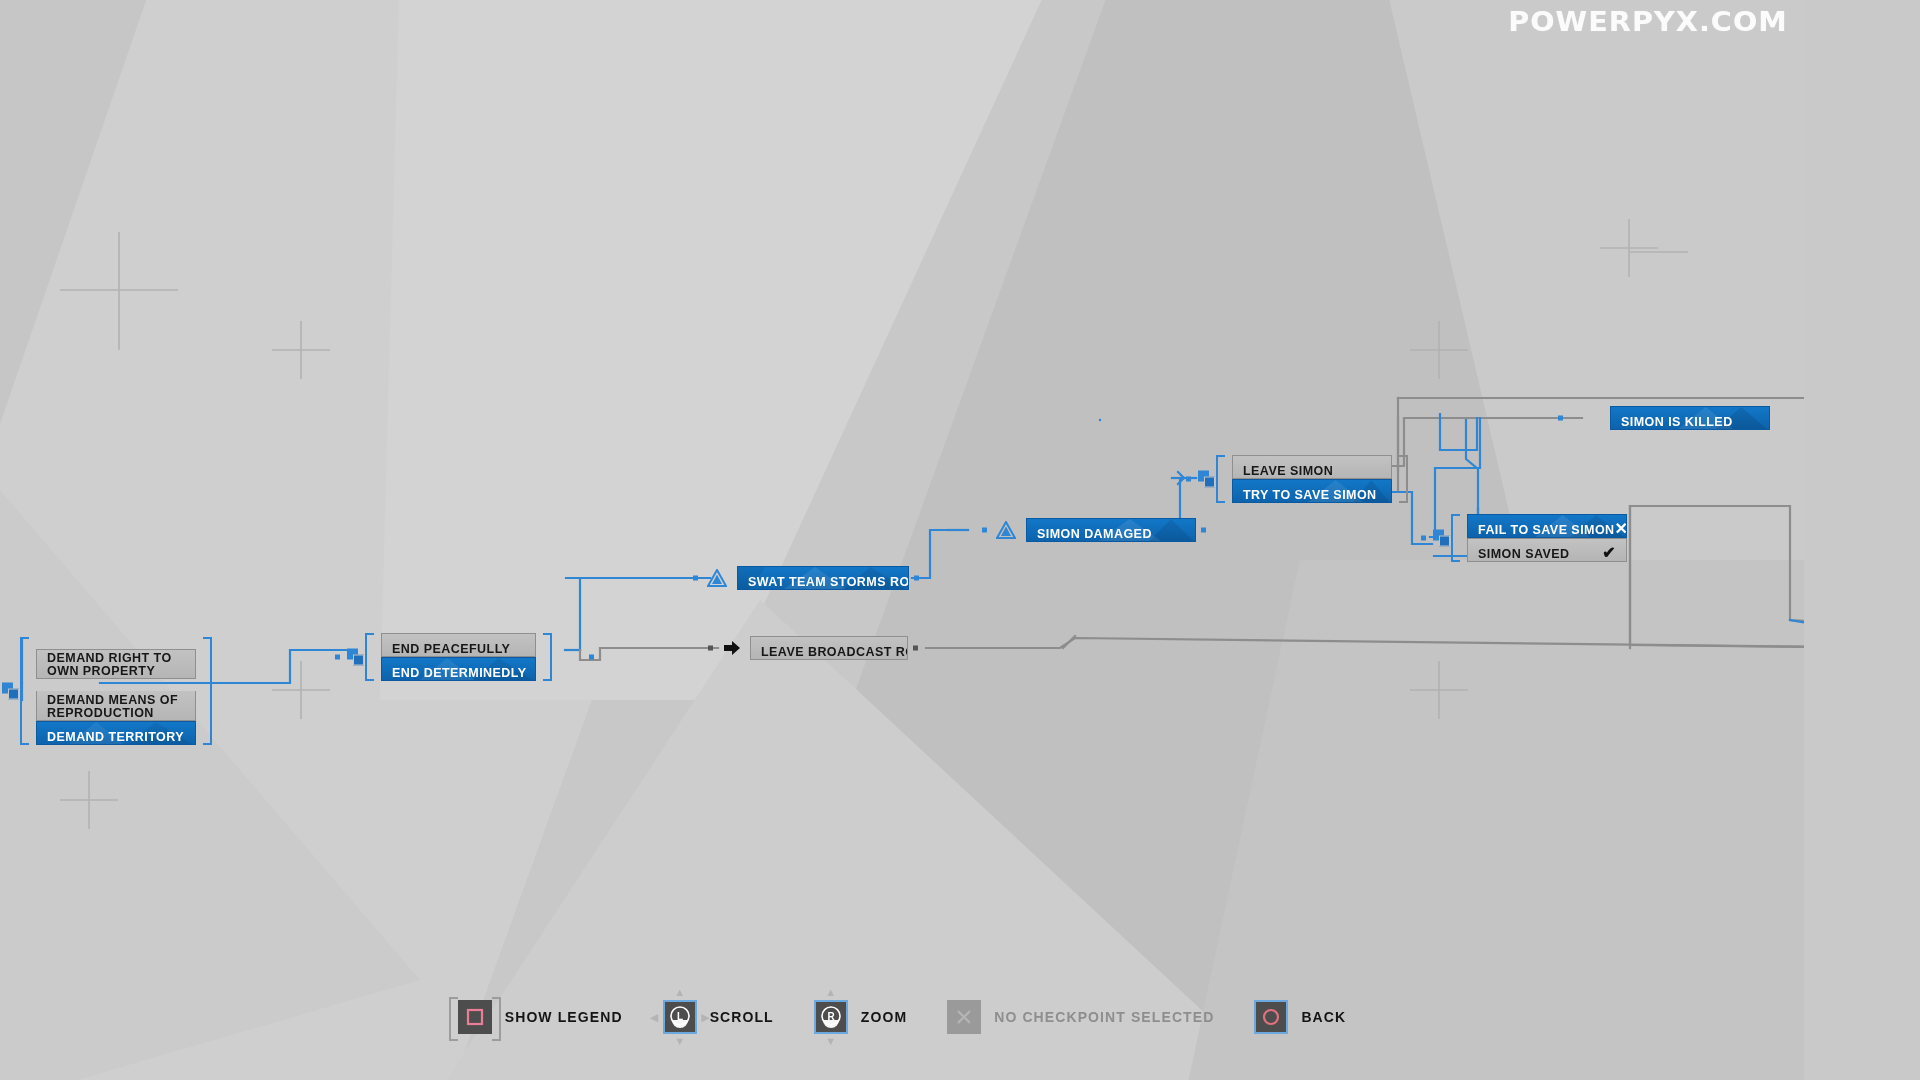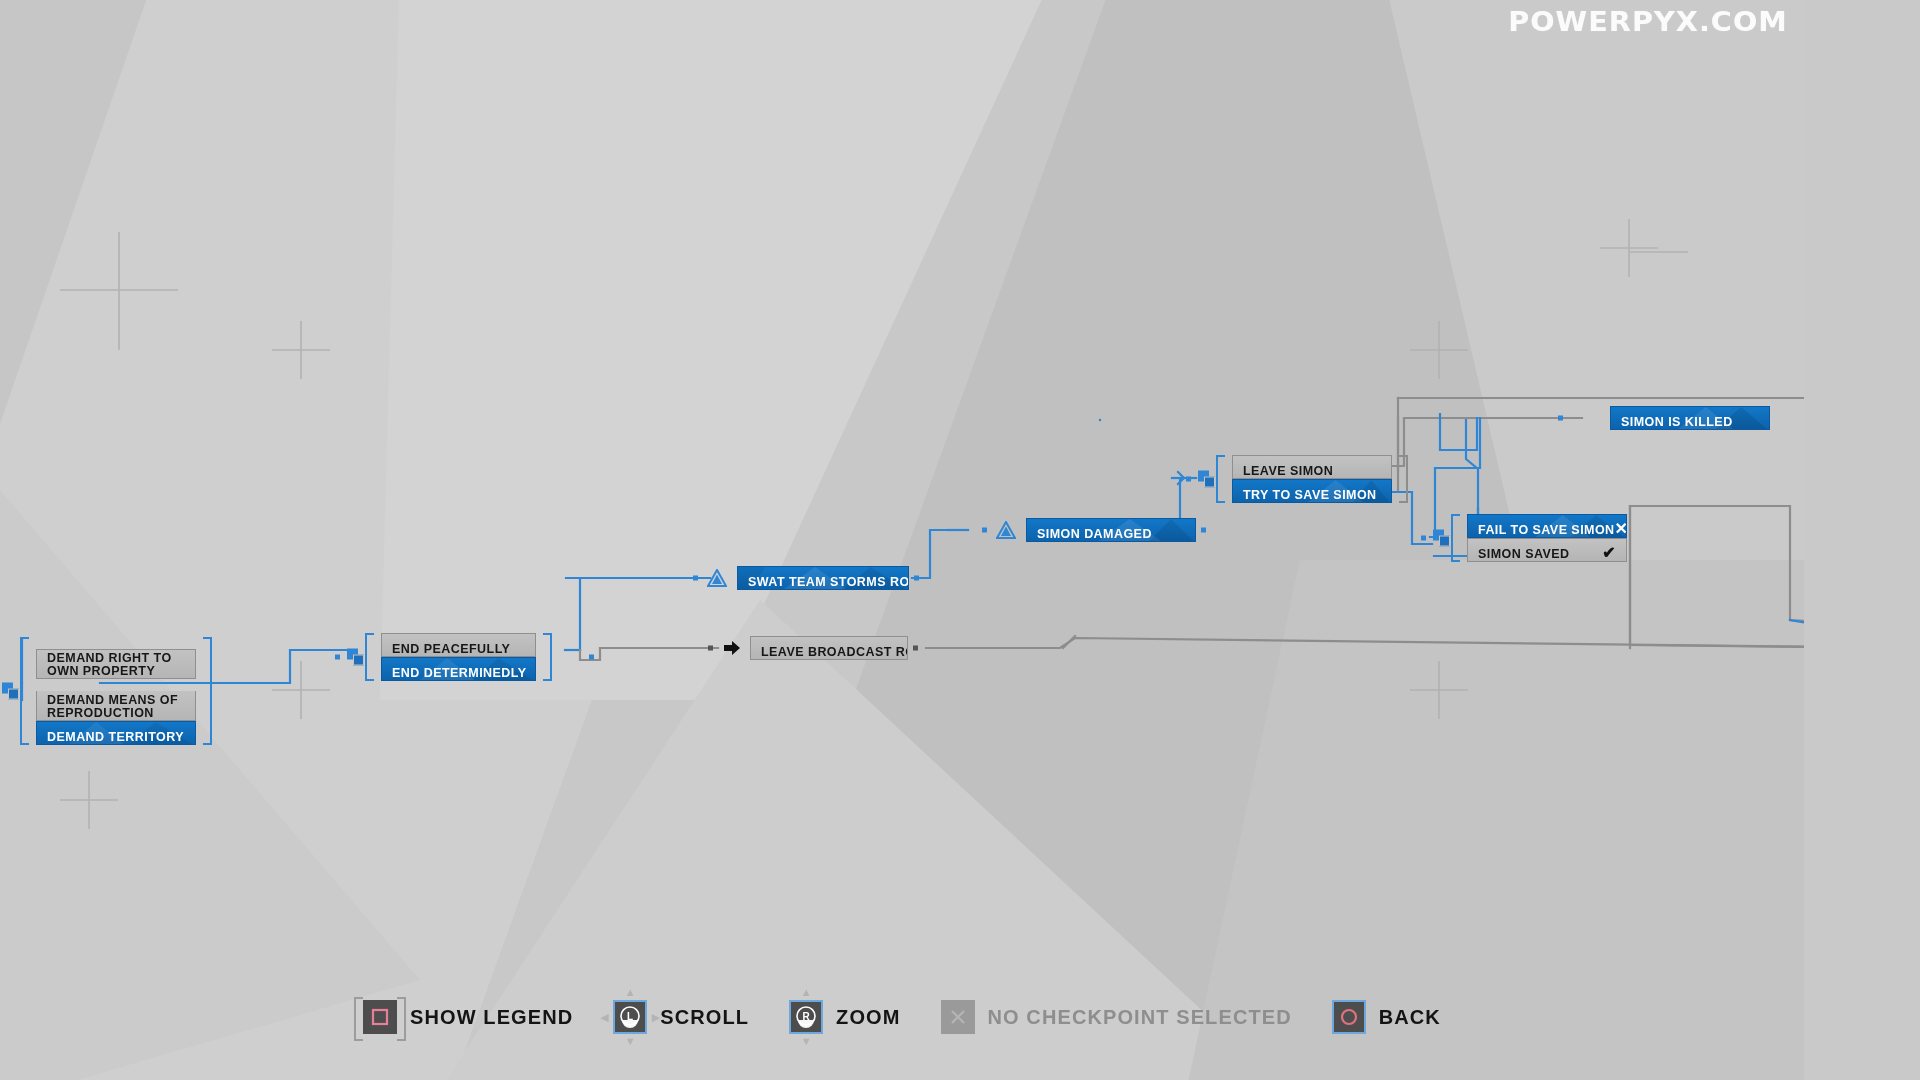--- a/index.html
+++ b/index.html
@@ -123,21 +123,21 @@
   }
 
   
   #controlbar {
     position:absolute; left:0; right:0; bottom:46px;
     display:flex; align-items:center; justify-content:center; gap:0;
   }
   .ctrl { display:flex; align-items:center; margin-right:40px; }
   .ctrl:last-child { margin-right:0; }
   .ctrl-label {
-    font-size:20px; font-weight:bold; letter-spacing:1.1px;
+    font-size:14px; font-weight:bold; letter-spacing:1.1px;
     color:#141414; margin-left:13px; white-space:nowrap;
   }
   .ctrl.disabled .ctrl-label { color:#8e8e8e; }
 
   .btn-box {
     position:relative; width:34px; height:34px;
     background:#4d4d4d; display:flex; align-items:center; justify-content:center;
     border:2px solid #6ca8dd;
   }
   .btn-box.flat  { background:#9a9a9a; border:none; }

